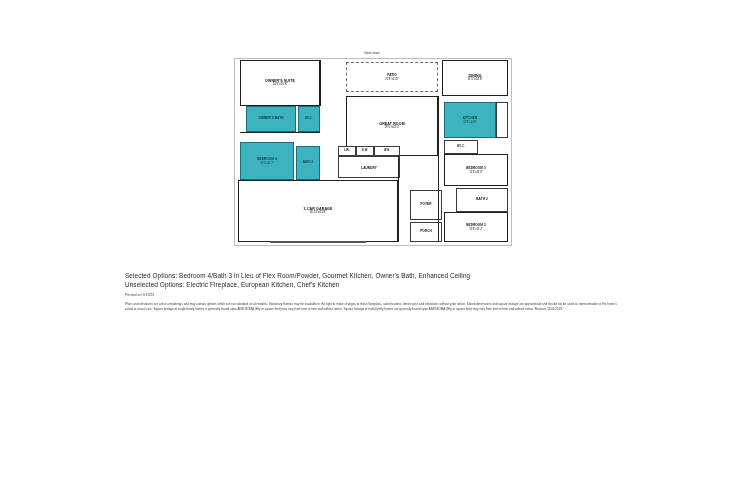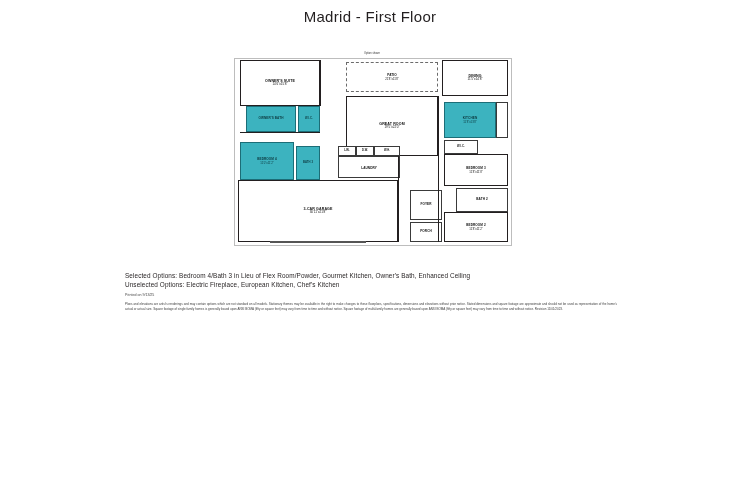--- a/index.html
+++ b/index.html
@@ -124,21 +124,20 @@
     line-height: 1.45;
     color: #3d3d3d;
     text-align: justify;
   }
 </style>
 </head>
 <body>
 
 <div id="page">
 
-  <div class="title">Madrid - First Floor</div>
 
   <div id="plan">
 
     <div class="rm nofill" style="left:6px; top:8px; width:278px; height:188px; border:0.8px solid #bdbdbd;"></div>
 
     <div class="topnote" style="top:2px;">Option shown</div>
 
     <div class="rm" style="left:12px; top:10px; width:80px; height:46px;">
       <div class="lbl">
         <span>OWNER'S SUITE</span>

